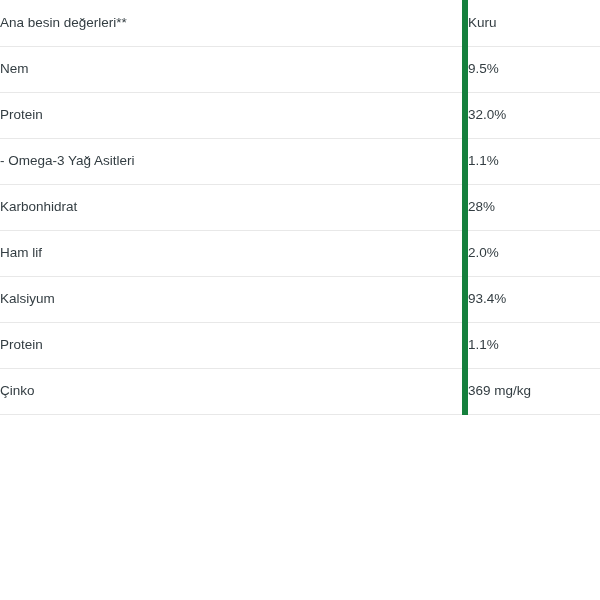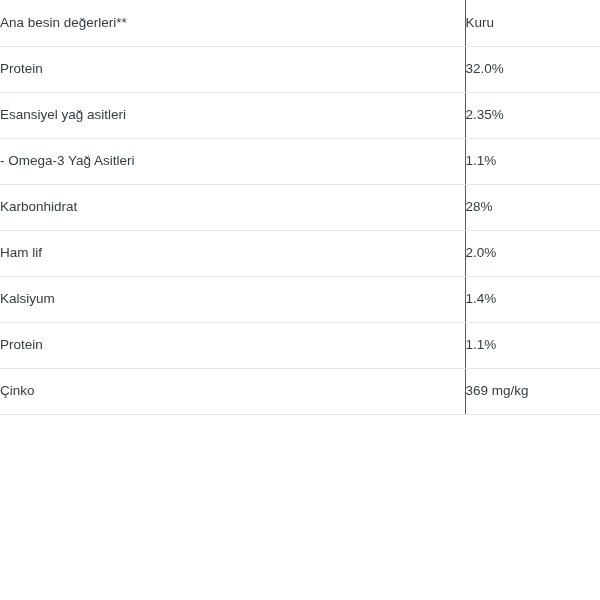--- a/index.html
+++ b/index.html
@@ -33,21 +33,21 @@
     color: #333d42;
     vertical-align: middle;
     padding: 0;
     font-weight: 400;
   }
   .cell-label {
     padding-left: 6px;
   }
   .cell-value {
     padding-left: 3px;
-    border-left: 1px solid #15803d;
+    border-left: 6px solid #15803d;
   }
   thead td {
     font-weight: 400;
   }
   thead tr {
     height: 40px;
   }
   
   tbody tr:last-child td {
     border-bottom: 1px solid #e8e8e8;
@@ -62,42 +62,42 @@
     <col class="col-value">
   </colgroup>
   <thead>
     <tr>
       <td class="cell-label">Ana besin değerleri**</td>
       <td class="cell-value">Kuru</td>
     </tr>
   </thead>
   <tbody>
     <tr>
+      <td class="cell-label">Nem</td>
+      <td class="cell-value">9.5%</td>
+    </tr>
+    <tr>
       <td class="cell-label">Protein</td>
       <td class="cell-value">32.0%</td>
-    </tr>
-    <tr>
-      <td class="cell-label">Esansiyel yağ asitleri</td>
-      <td class="cell-value">2.35%</td>
     </tr>
     <tr>
       <td class="cell-label">- Omega-3 Yağ Asitleri</td>
       <td class="cell-value">1.1%</td>
     </tr>
     <tr>
       <td class="cell-label">Karbonhidrat</td>
       <td class="cell-value">28%</td>
     </tr>
     <tr>
       <td class="cell-label">Ham lif</td>
       <td class="cell-value">2.0%</td>
     </tr>
     <tr>
       <td class="cell-label">Kalsiyum</td>
-      <td class="cell-value">1.4%</td>
+      <td class="cell-value">93.4%</td>
     </tr>
     <tr>
       <td class="cell-label">Protein</td>
       <td class="cell-value">1.1%</td>
     </tr>
     <tr>
       <td class="cell-label">Çinko</td>
       <td class="cell-value">369 mg/kg</td>
     </tr>
   </tbody>

